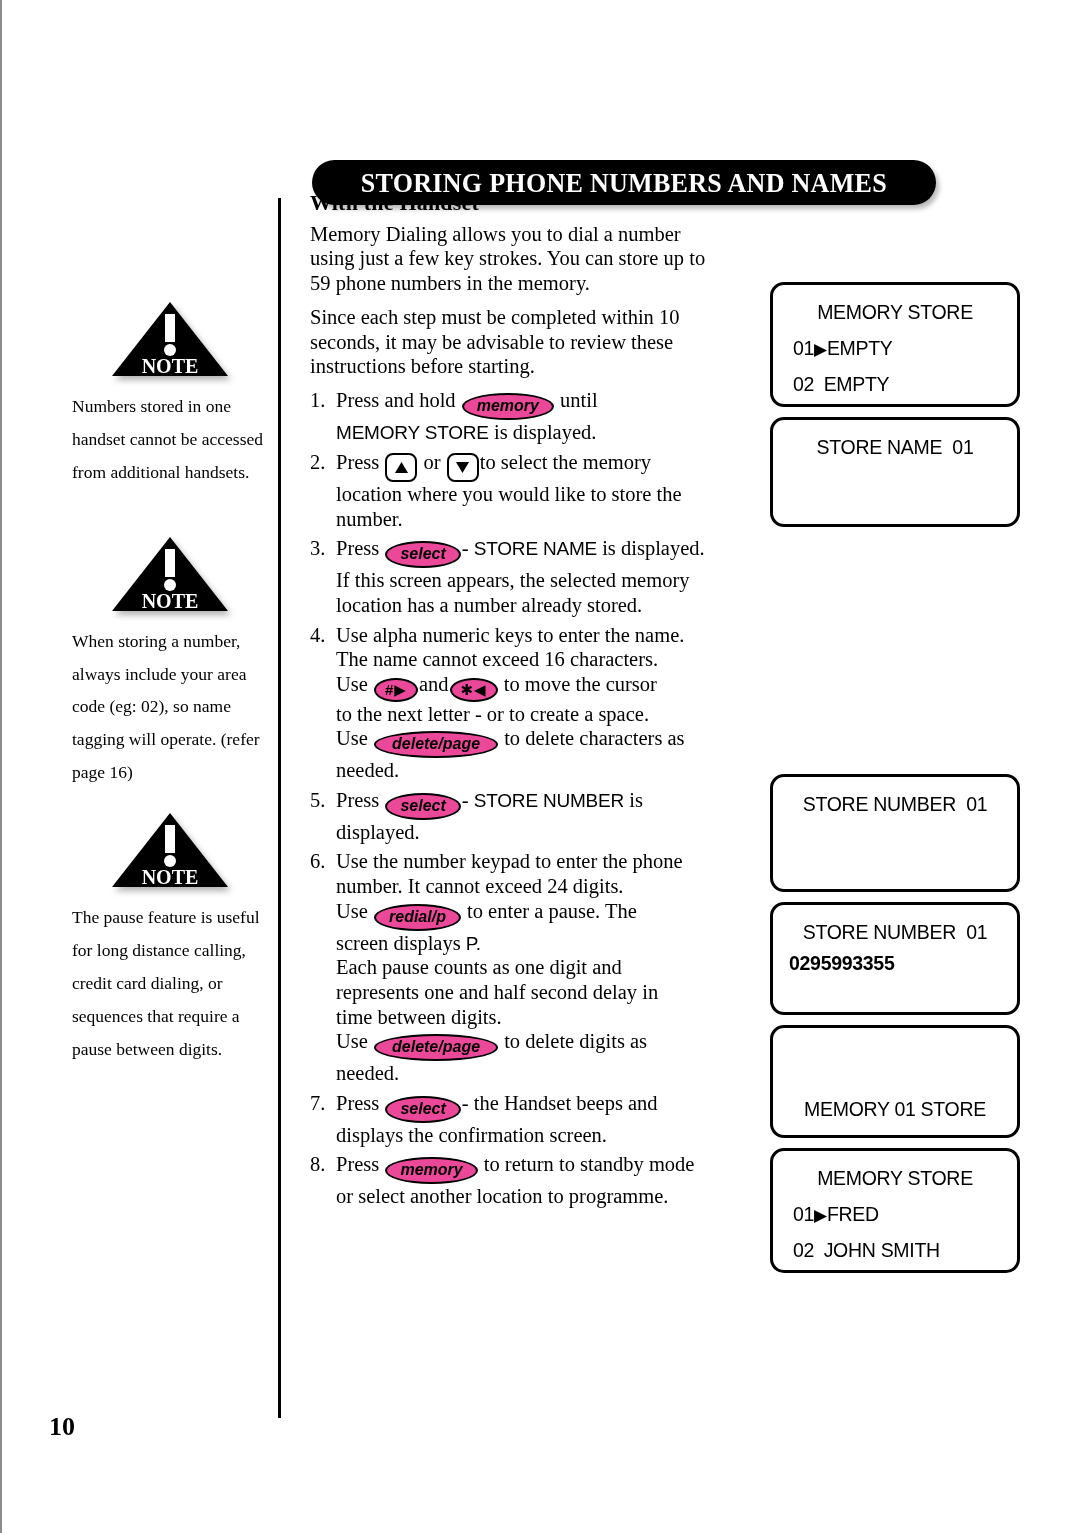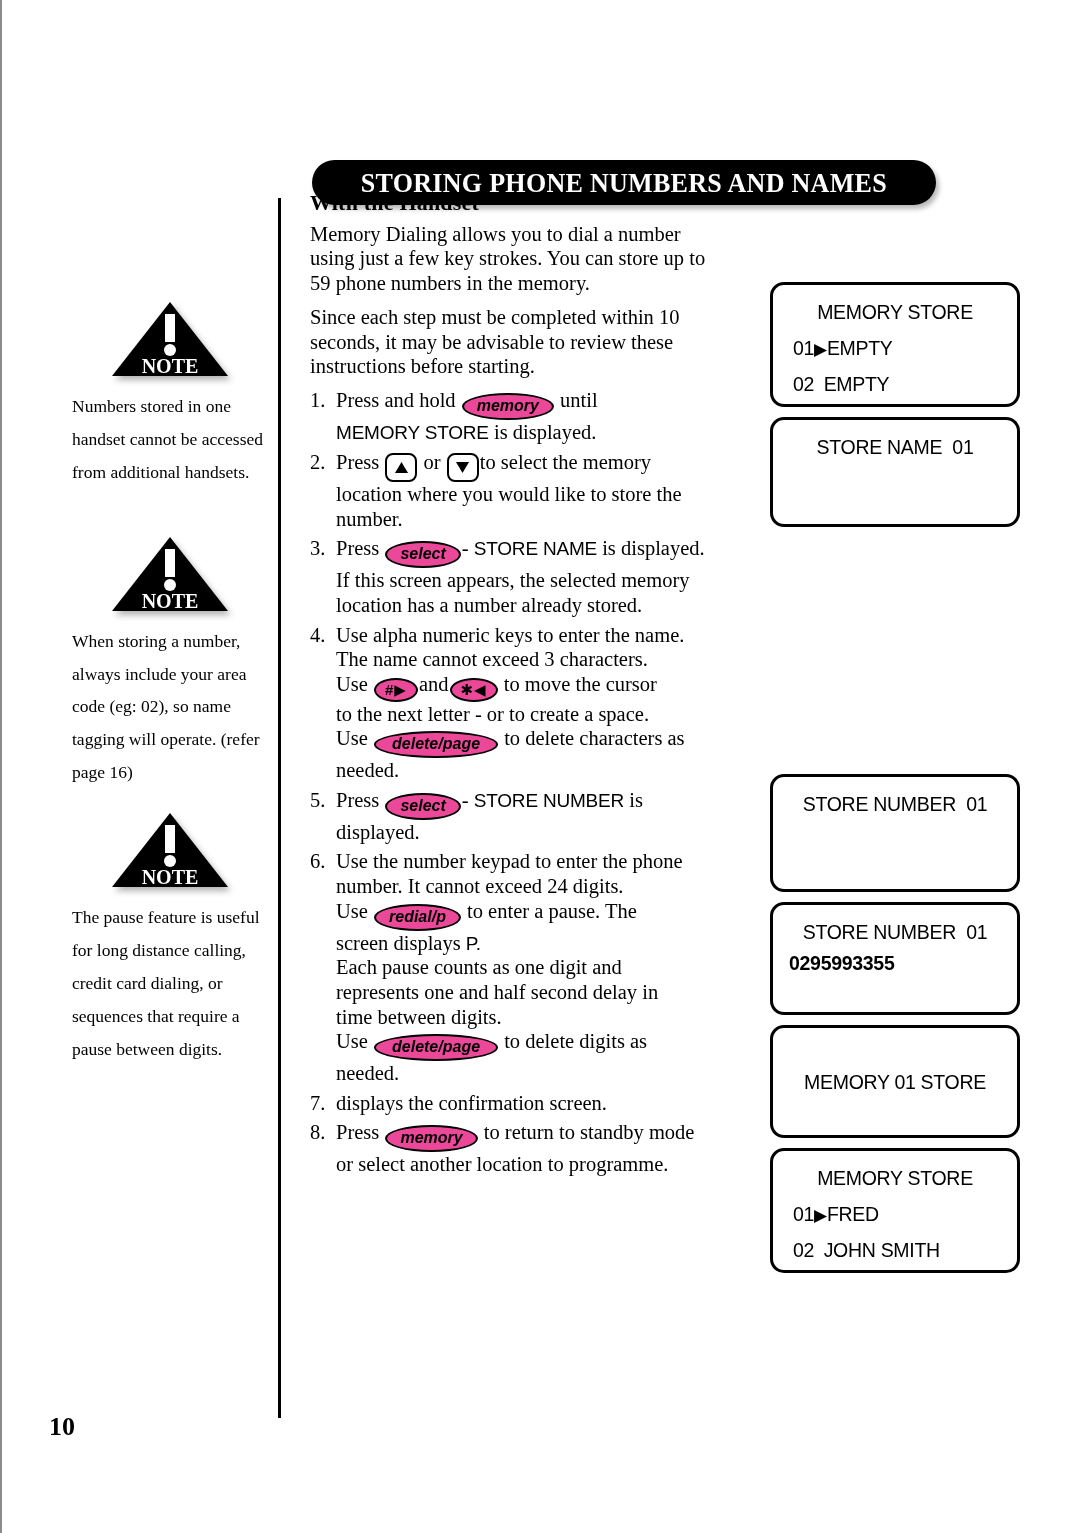--- a/index.html
+++ b/index.html
@@ -316,21 +316,21 @@
             <span class="lcdtxt">STORE NAME</span> <span>is displayed.</span></span>
           <span class="step-line">If this screen appears, the selected memory</span>
           <span class="step-line">location has a number already stored.</span>
         </span>
       </li>
 
       <li class="step">
         <span class="step-num">4.</span>
         <span class="step-body">
           <span class="step-line">Use alpha numeric keys to enter the name.</span>
-          <span class="step-line">The name cannot exceed 3 characters.</span>
+          <span class="step-line">The name cannot exceed 16 characters.</span>
           <span class="step-line"><span>Use</span>
             <span class="key glyph">
                 <span>#</span>
                 <span>▶</span>
               </span><span>and</span><span class="key glyph">
                 <span>✱</span>
                 <span>◀</span>
               </span>
             <span>to move the cursor</span></span>
           <span class="step-line">to the next letter - or to create a space.</span>
@@ -366,20 +366,22 @@
           <span class="step-line"><span>Use</span>
             <span class="key wide">delete/page</span>
             <span>to delete digits as</span></span>
           <span class="step-line">needed.</span>
         </span>
       </li>
 
       <li class="step">
         <span class="step-num">7.</span>
         <span class="step-body">
+          <span class="step-line"><span>Press</span>
+            <span class="key">select</span><span>- the Handset beeps and</span></span>
           <span class="step-line">displays the confirmation screen.</span>
         </span>
       </li>
 
       <li class="step">
         <span class="step-num">8.</span>
         <span class="step-body">
           <span class="step-line"><span>Press</span>
             <span class="key">memory</span>
             <span>to return to standby mode</span></span>
@@ -406,21 +408,21 @@
 
     <div class="screen" style="height:118px;">
       <div class="scr-title">STORE NUMBER  01</div>
     </div>
 
     <div class="screen" style="height:113px;">
       <div class="scr-title">STORE NUMBER  01</div>
       <div class="scr-plain">0295993355</div>
     </div>
 
-    <div class="screen" style="height:113px; display:flex; align-items:center; justify-content:center;">
+    <div class="screen" style="height:113px; display:flex; align-items:flex-end; justify-content:center;">
       <div class="scr-title">MEMORY 01 STORE</div>
     </div>
 
     <div class="screen" style="height:125px;">
       <div class="scr-title">MEMORY STORE</div>
       <div class="scr-row"><span>01</span><span class="caret">▶</span><span>FRED</span></div>
       <div class="scr-row"><span>02</span><span class="caret"> </span> <span>JOHN SMITH</span></div>
     </div>
 
   </div>

